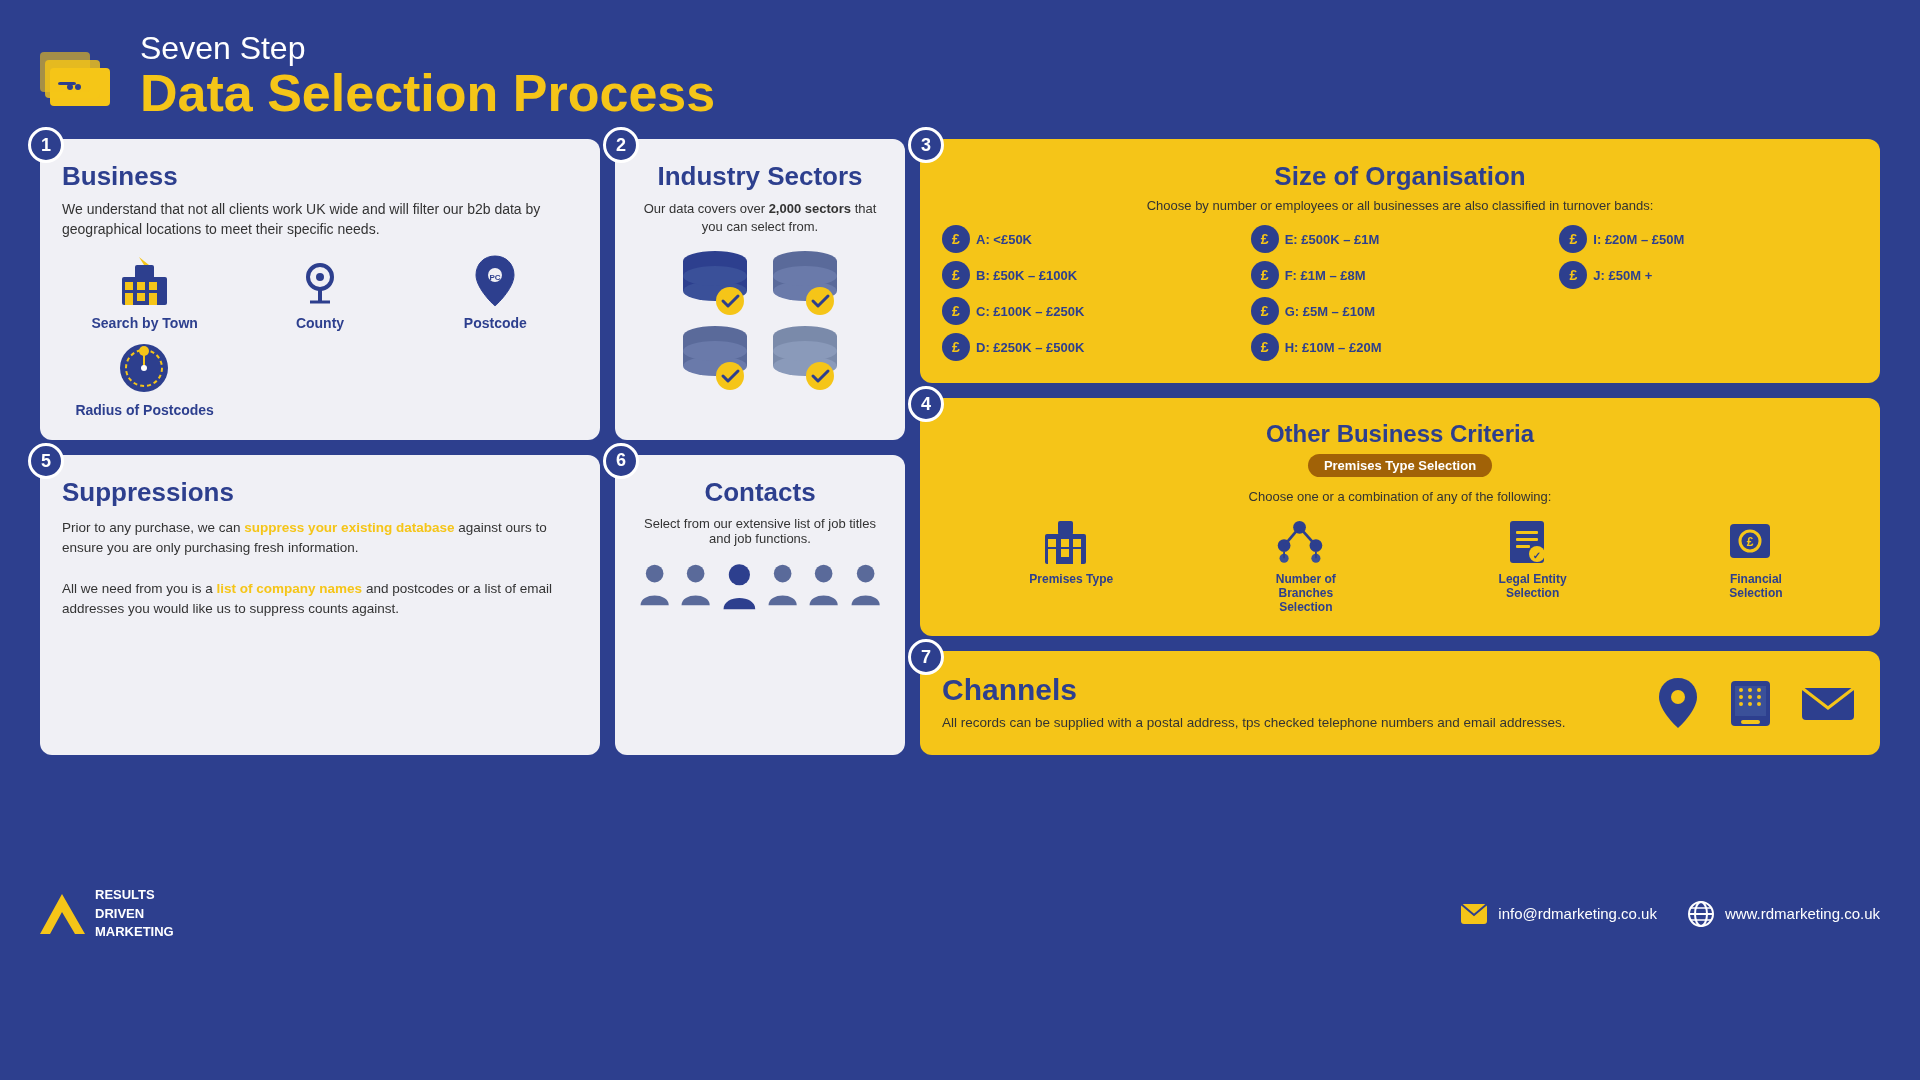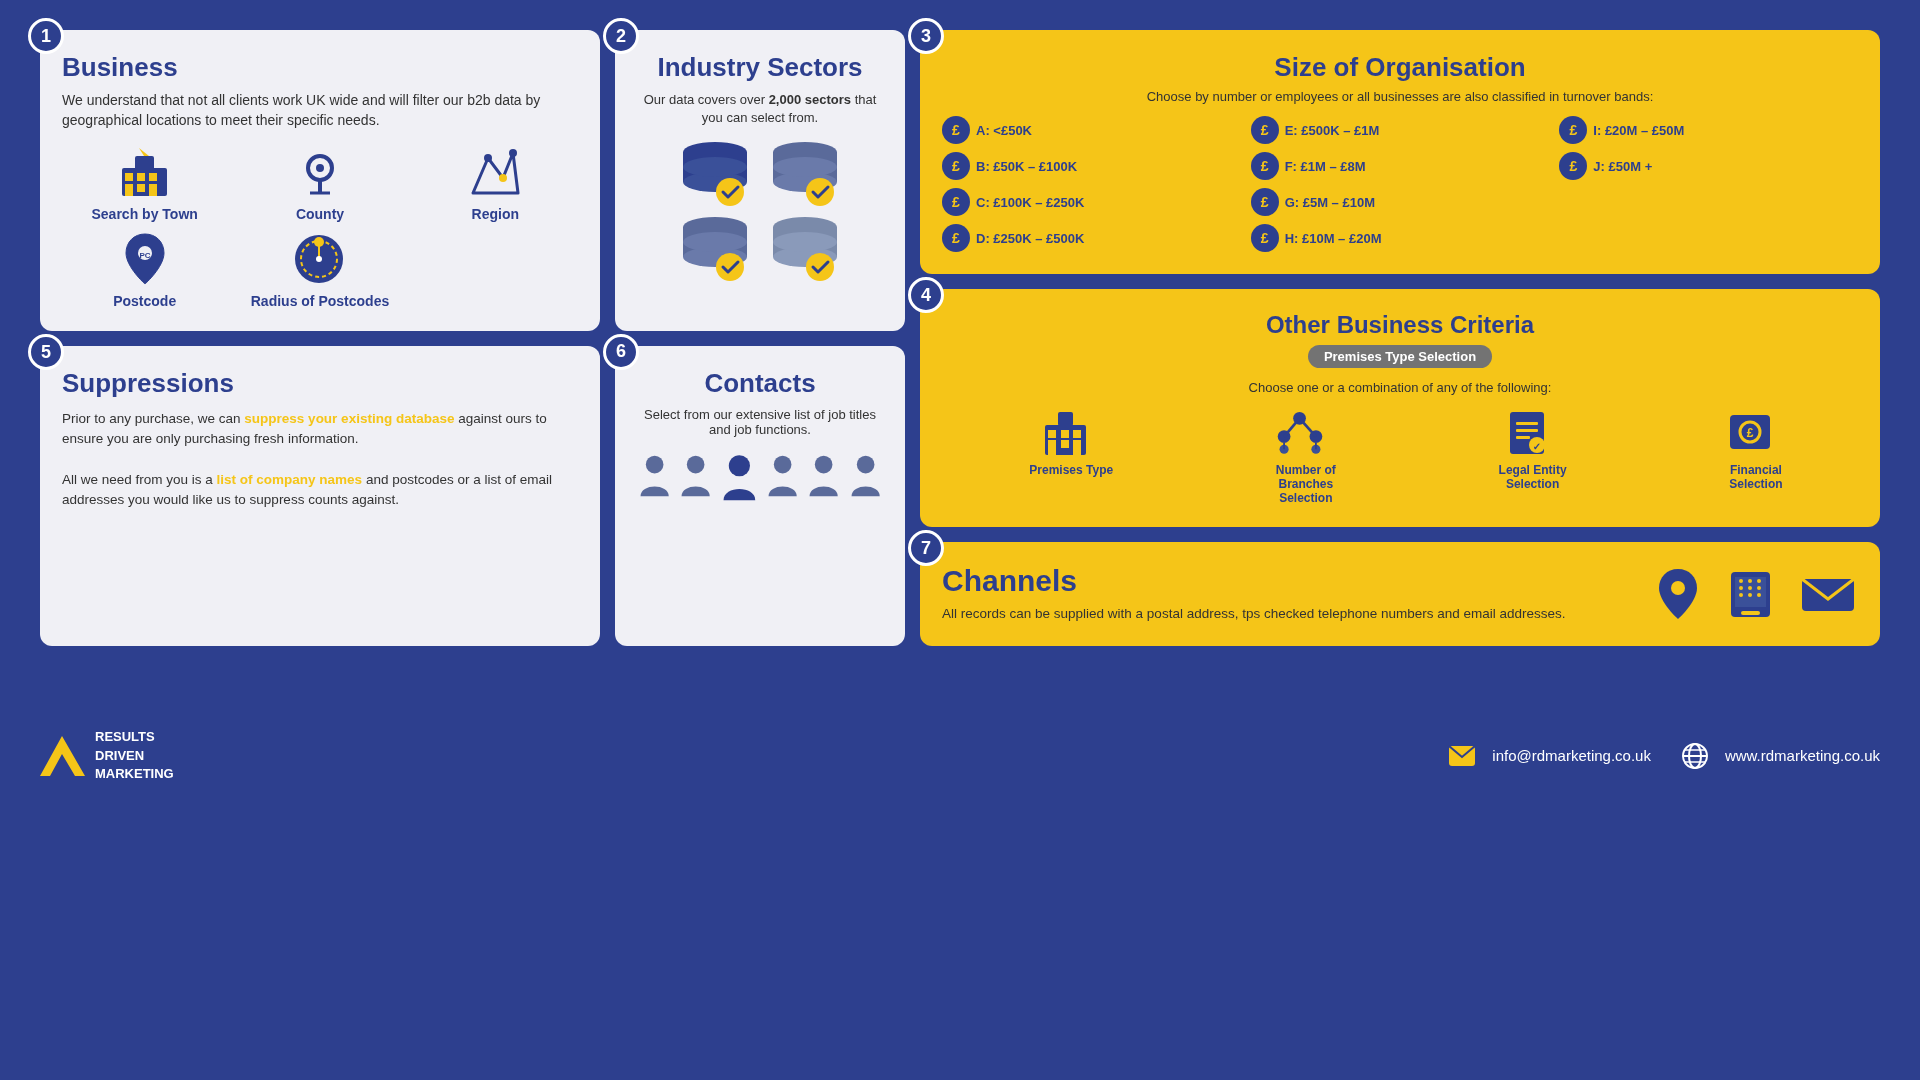--- a/index.html
+++ b/index.html
@@ -205,21 +205,21 @@
       margin-top: 12px;
     }
     .business-title {
       color: #2d3f8e;
       font-size: 24px;
       font-weight: 900;
       text-align: center;
       margin-bottom: 6px;
     }
     .premises-badge {
-      background: #737373;
+      background: #a16207;
       color: white;
       border-radius: 20px;
       padding: 4px 16px;
       font-size: 13px;
       font-weight: 600;
       display: inline-block;
       margin: 0 auto 6px;
     }
     .business-subtitle {
       color: #333;
@@ -291,31 +291,48 @@
     .footer-contact {
       display: flex;
       align-items: center;
       gap: 30px;
       color: white;
       font-size: 15px;
     }
     .footer-contact-item {
       display: flex;
       align-items: center;
-      gap: 16px;
+      gap: 10px;
     }
 
     
     svg { display: block; }
   </style>
 </head>
 <body>
 
 <div class="main-container">
 
+  <div class="header">
+    <div class="header-icon">
+      <svg width="80" height="70" viewBox="0 0 80 70">
+
+        <rect x="10" y="28" width="60" height="38" rx="4" fill="#f5c518"></rect>
+        <rect x="5" y="20" width="55" height="38" rx="4" fill="#f5c518" opacity="0.8"></rect>
+        <rect x="0" y="12" width="50" height="40" rx="4" fill="#f5c518" opacity="0.6"></rect>
+        <rect x="18" y="42" width="18" height="3" rx="2" fill="#2d3f8e"></rect>
+        <circle cx="30" cy="47" r="3" fill="#2d3f8e"></circle>
+        <circle cx="38" cy="47" r="3" fill="#2d3f8e"></circle>
+      </svg>
+    </div>
+    <div class="header-text">
+      <h2>Seven Step</h2>
+      <h1>Data Selection Process</h1>
+    </div>
+  </div>
 
   <div style="display:grid; grid-template-columns: 560px 290px 1fr; gap:15px; flex:1;">
 
     <div style="display:flex; flex-direction:column; gap:15px;">
 
       <div class="card" style="flex:1;">
         <div class="step-badge">1</div>
         <div class="card-title">Business</div>
         <div class="card-body">We understand that not all clients work UK wide and will filter our b2b data by geographical locations to meet their specific needs.</div>
         <div class="geo-icons">
@@ -342,31 +359,20 @@
               <svg width="50" height="50" viewBox="0 0 50 50">
                 <circle cx="25" cy="20" r="12" fill="none" stroke="#2d3f8e" stroke-width="4"></circle>
                 <circle cx="25" cy="20" r="4" fill="#2d3f8e"></circle>
                 <line x1="25" y1="30" x2="25" y2="45" stroke="#2d3f8e" stroke-width="4"></line>
                 <line x1="15" y1="45" x2="35" y2="45" stroke="#2d3f8e" stroke-width="3"></line>
               </svg>
             </div>
             <div class="geo-label">County</div>
           </div>
 
-          <div class="geo-item">
-            <div class="geo-icon-box">
-              <svg width="55" height="50" viewBox="0 0 55 50">
-                <polygon points="5,45 20,10 35,30 45,5 50,45" fill="none" stroke="#2d3f8e" stroke-width="3" stroke-linejoin="round"></polygon>
-                <circle cx="20" cy="10" r="4" fill="#2d3f8e"></circle>
-                <circle cx="35" cy="30" r="4" fill="#f5c518"></circle>
-                <circle cx="45" cy="5" r="4" fill="#2d3f8e"></circle>
-              </svg>
-            </div>
-            <div class="geo-label">Region</div>
-          </div>
 
           <div class="geo-item">
             <div class="geo-icon-box">
               <svg width="50" height="55" viewBox="0 0 50 55">
                 <path d="M25 2 C14 2 6 10 6 21 C6 35 25 52 25 52 C25 52 44 35 44 21 C44 10 36 2 25 2Z" fill="#2d3f8e" stroke="#2d3f8e"></path>
                 <circle cx="25" cy="21" r="7" fill="#f0f0f5"></circle>
                 <text x="25" y="26" text-anchor="middle" fill="#2d3f8e" font-size="8" font-weight="bold">PC</text>
               </svg>
             </div>
             <div class="geo-label">Postcode</div>

